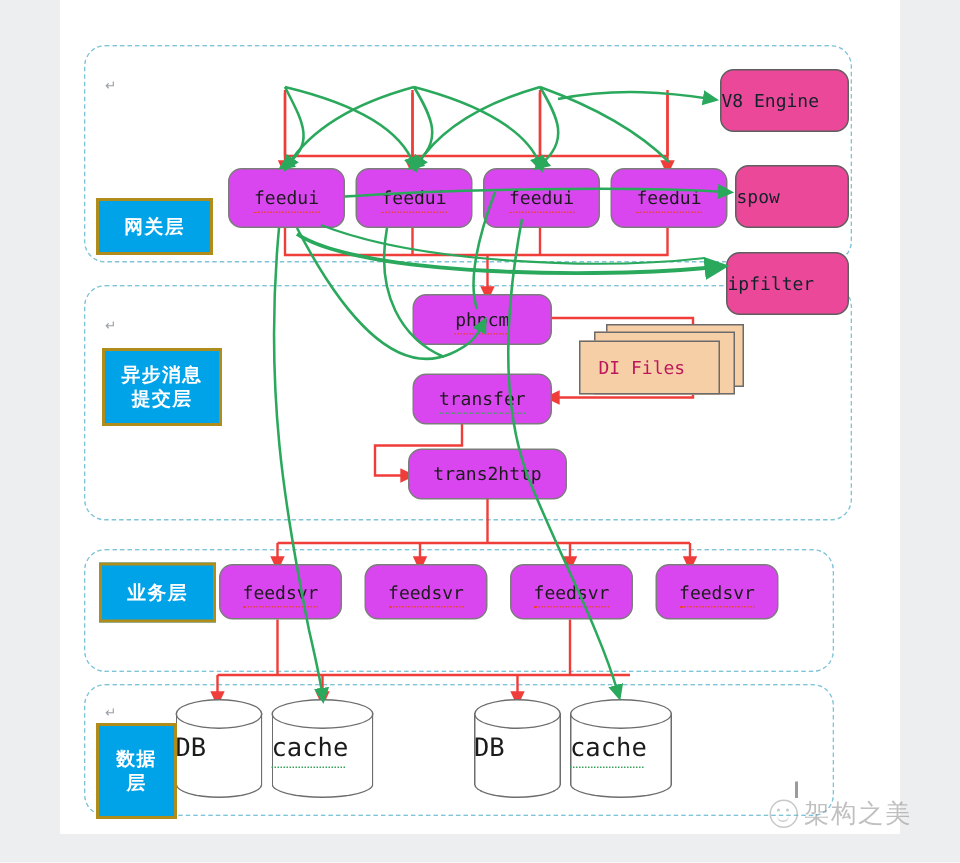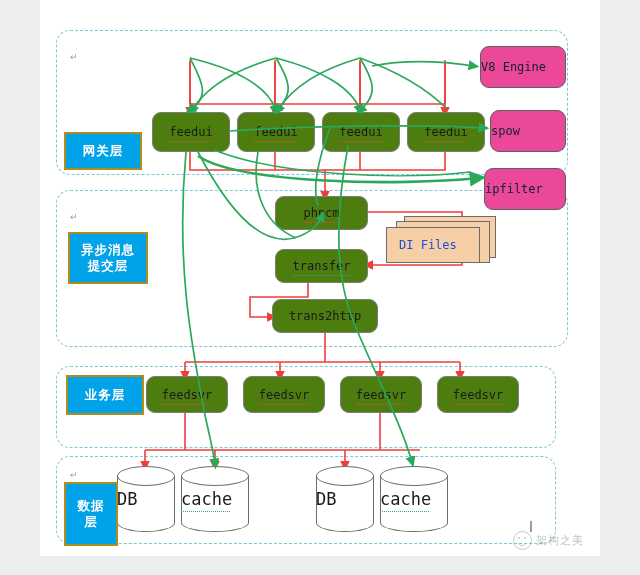--- a/index.html
+++ b/index.html
@@ -45,21 +45,21 @@
     display:flex;align-items:center;justify-content:center;
     text-align:center;
     letter-spacing:1px;
     z-index:7;
     box-sizing:border-box;
   }
 
   
   .node{
     position:absolute;
-    background:#4d7c0f;
+    background:#d946ef;
     border:1.3px solid #7c7c7c;
     border-radius:9px;
     display:flex;align-items:center;justify-content:center;
     font-family:"DejaVu Sans Mono",monospace;
     font-size:12px;
     color:#1b1b1b;
     z-index:6;
     box-sizing:border-box;
   }
   .node .lbl{position:relative;}
@@ -92,21 +92,21 @@
   
   .files{position:absolute;z-index:6;}
   .files .sheet{
     position:absolute;
     background:#f6cfa6;
     border:1.2px solid #6b6b6b;
   }
   .files .front{
     display:flex;align-items:center;
     font-family:"DejaVu Sans Mono",monospace;
-    font-size:12px;color:#1d4ed8;
+    font-size:12px;color:#be185d;
     padding-left:12px;
     box-sizing:border-box;
   }
 
   
   .cyl{position:absolute;z-index:6;}
   .cyl .body{
     position:absolute;left:0;right:0;top:9px;bottom:0;
     background:#ffffff;
     border-left:1.3px solid #6d6d6d;
@@ -158,21 +158,21 @@
     position:absolute;top:5px;width:2px;height:2px;border-radius:50%;
     background:#9b9b9b;
   }
   .wm .face .e1{left:4px;} .wm .face .e2{left:10px;}
   .wm .face .m{
     position:absolute;left:4px;top:9px;width:8px;height:4px;
     border-bottom:1.4px solid #9b9b9b;border-radius:0 0 8px 8px;
   }
   .wm .wtext{
     font-family:"DejaVu Sans",sans-serif;
-    font-size:11px;color:#8d8d8d;letter-spacing:1px;
+    font-size:17px;color:#8d8d8d;letter-spacing:1px;
   }
   .wm .tick{
     position:absolute;left:17px;top:-10px;width:2px;height:11px;background:#4a4a4a;
   }
 </style>
 </head>
 <body>
 
 <div id="root">
 

